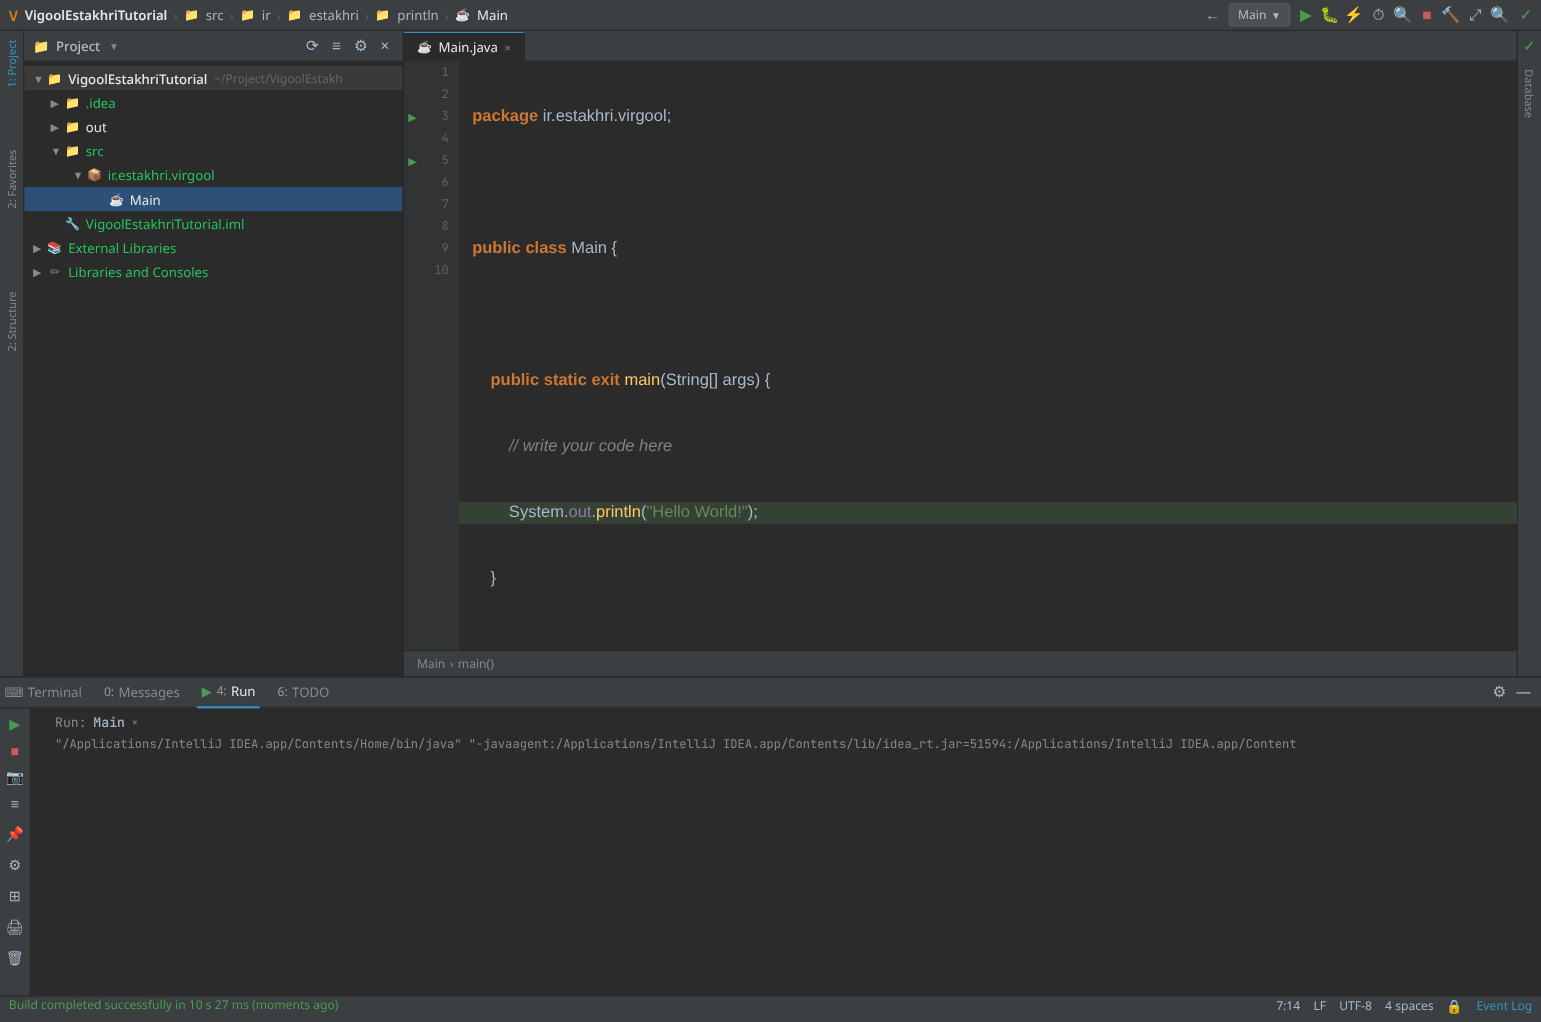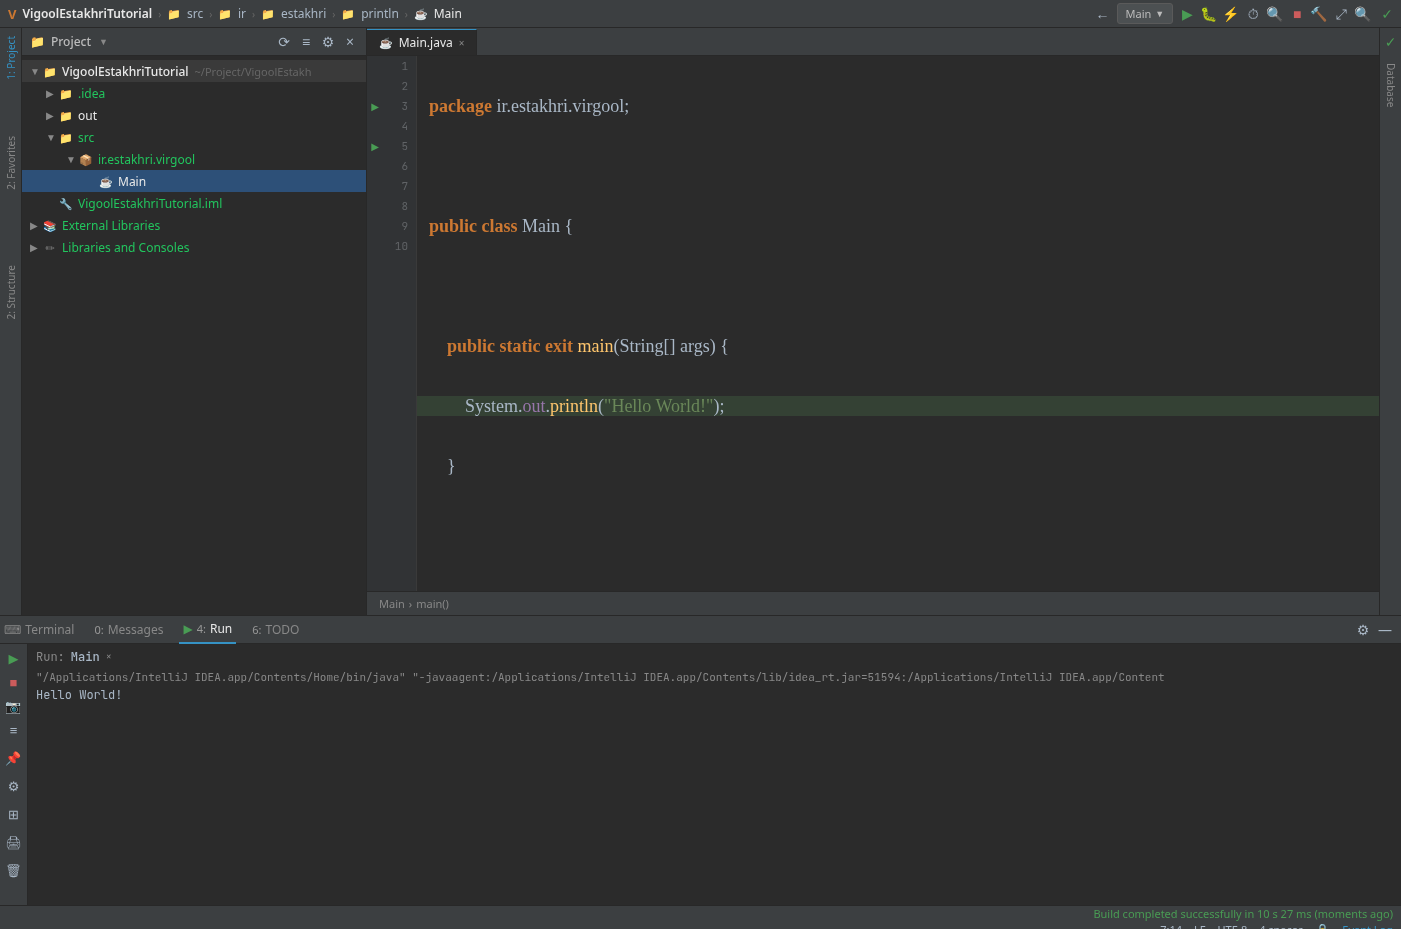--- a/index.html
+++ b/index.html
@@ -50,21 +50,21 @@
 
     
     .code-editor { flex: 1; display: flex; overflow: hidden; background: #2b2b2b; }
     .gutter { width: 50px; background: #313335; border-right: 1px solid #3a3a3a; padding: 0; display: flex; flex-direction: column; flex-shrink: 0; }
     .line-num-row { display: flex; align-items: center; height: 20px; justify-content: flex-end; padding-right: 8px; position: relative; }
     .line-num { font-size: 11px; color: #606366; font-family: 'JetBrains Mono', 'Consolas', monospace; }
     .run-gutter-icon { position: absolute; left: 2px; width: 12px; height: 12px; display: flex; align-items: center; justify-content: center; }
     .run-arrow { color: #499c54; font-size: 10px; }
 
     .code-content { flex: 1; overflow: auto; padding: 0; }
-    .code-lines { font-family: Liberation Serif, serif; font-size: 18px; line-height: 20px; padding: 0; white-space: pre; }
+    .code-lines { font-family: Liberation Sans, sans-serif; font-size: 15px; line-height: 20px; padding: 0; white-space: pre; }
     .code-line { height: 20px; padding: 0 12px; display: flex; align-items: center; }
     .code-line.highlighted { background: #344134; }
 
     
     .kw { color: #cc7832; font-weight: bold; }
     .str { color: #6a8759; }
     .comment { color: #808080; font-style: italic; }
     .method { color: #ffc66d; }
     .field { color: #9876aa; }
     .plain { color: #a9b7c6; }
@@ -79,27 +79,27 @@
     
     .bottom-panel { height: 290px; display: flex; flex-direction: column; border-top: 1px solid #282828; flex-shrink: 0; }
     .bottom-tabs { height: 28px; background: #3c3f41; display: flex; align-items: center; border-bottom: 1px solid #282828; }
     .bottom-tab-tools { margin-left: auto; display: flex; align-items: center; gap: 6px; padding-right: 8px; }
 
     
     .run-panel { display: flex; flex: 1; overflow: hidden; }
     .run-left-toolbar { width: 28px; background: #3c3f41; border-right: 1px solid #282828; display: flex; flex-direction: column; align-items: center; padding: 4px 0; gap: 4px; }
     .run-tool-icon { width: 20px; height: 20px; display: flex; align-items: center; justify-content: center; cursor: pointer; border-radius: 2px; font-size: 13px; }
     .run-tool-icon.green { color: #499c54; }
-    .run-output { flex: 1; padding: 4px 8px; overflow-y: auto; font-family: 'JetBrains Mono', 'Consolas', monospace; font-size: 12px; line-height: 18px; }
+    .run-output { flex: 1; padding: 4px 8px; overflow-y: auto; font-family: 'JetBrains Mono', 'Consolas', monospace; font-size: 12px; line-height: 18px; margin-left: 14px; }
     .run-cmd { color: #888; font-size: 11px; white-space: nowrap; overflow: hidden; text-overflow: ellipsis; }
     .run-hello { color: #a9b7c6; }
     .run-exit { color: #a9b7c6; }
 
     
-    .status-bar { height: 24px; background: #3c3f41; display: flex; align-items: flex-end; padding: 0 8px; border-top: 1px solid #282828; font-size: 11px; color: #a9b7c6; flex-shrink: 0; flex-direction: column; }
+    .status-bar { height: 24px; background: #3c3f41; display: flex; align-items: flex-start; padding: 0 8px; border-top: 1px solid #282828; font-size: 11px; color: #a9b7c6; flex-shrink: 0; }
     .status-left { display: flex; align-items: center; gap: 12px; }
     .status-right { margin-left: auto; display: flex; align-items: center; gap: 12px; }
     .status-success { color: #499c54; }
 
     
     .bottom-nav { display: flex; gap: 12px; align-items: center; }
     .bnav-tab { display: flex; align-items: center; gap: 4px; font-size: 12px; color: #888; cursor: pointer; padding: 0 4px; height: 28px; }
     .bnav-tab.active { color: #e8e8e8; border-bottom: 2px solid #3592c4; }
     .bnav-num { font-size: 11px; color: #999; }
   </style>
@@ -290,20 +290,23 @@
             <span class="kw">package</span><span class="plain"> ir.estakhri.virgool;</span>
           </div>
           <div class="code-line">&nbsp;</div>
           <div class="code-line">
             <span class="kw">public</span><span class="plain"> </span><span class="kw">class</span><span class="plain"> Main {</span>
           </div>
           <div class="code-line">&nbsp;</div>
           <div class="code-line">
             <span class="plain">    </span><span class="kw">public</span><span class="plain"> </span><span class="kw">static</span><span class="plain"> </span><span class="kw">exit</span><span class="plain"> </span><span class="method">main</span><span class="plain">(String[] args) {</span>
           </div>
+          <div class="code-line">
+            <span class="plain">        </span><span class="comment">// write your code here</span>
+          </div>
           <div class="code-line highlighted">
             <span class="plain">        System.</span><span class="field">out</span><span class="plain">.</span><span class="method">println</span><span class="plain">(</span><span class="str">"Hello World!"</span><span class="plain">);</span>
           </div>
           <div class="code-line">
             <span class="plain">    }</span>
           </div>
           <div class="code-line">&nbsp;</div>
           
         </div>
       </div>
@@ -364,21 +367,20 @@
       <span class="run-tool-icon" title="Clear" style="margin-top:4px;">🗑</span>
     </div>
 
     <div class="run-output">
       <div style="display:flex; align-items:center; gap:6px; margin-bottom:2px;">
         <span style="color:#888; font-size:12px;">Run:</span>
         <span style="color:#a9b7c6; font-size:12px; font-weight:500;">Main</span>
         <span style="color:#888; font-size:10px; cursor:pointer;">×</span>
       </div>
       <div class="run-cmd">"/Applications/IntelliJ IDEA.app/Contents/Home/bin/java" "-javaagent:/Applications/IntelliJ IDEA.app/Contents/lib/idea_rt.jar=51594:/Applications/IntelliJ IDEA.app/Content</div>
-      <div class="run-hello">Hello World!</div>
       <div class="run-hello">&nbsp;</div>
     </div>
   </div>
 </div>
 
 <div class="status-bar">
   <div class="status-left">
     <span class="status-success">Build completed successfully in 10 s 27 ms (moments ago)</span>
   </div>
   <div class="status-right">

